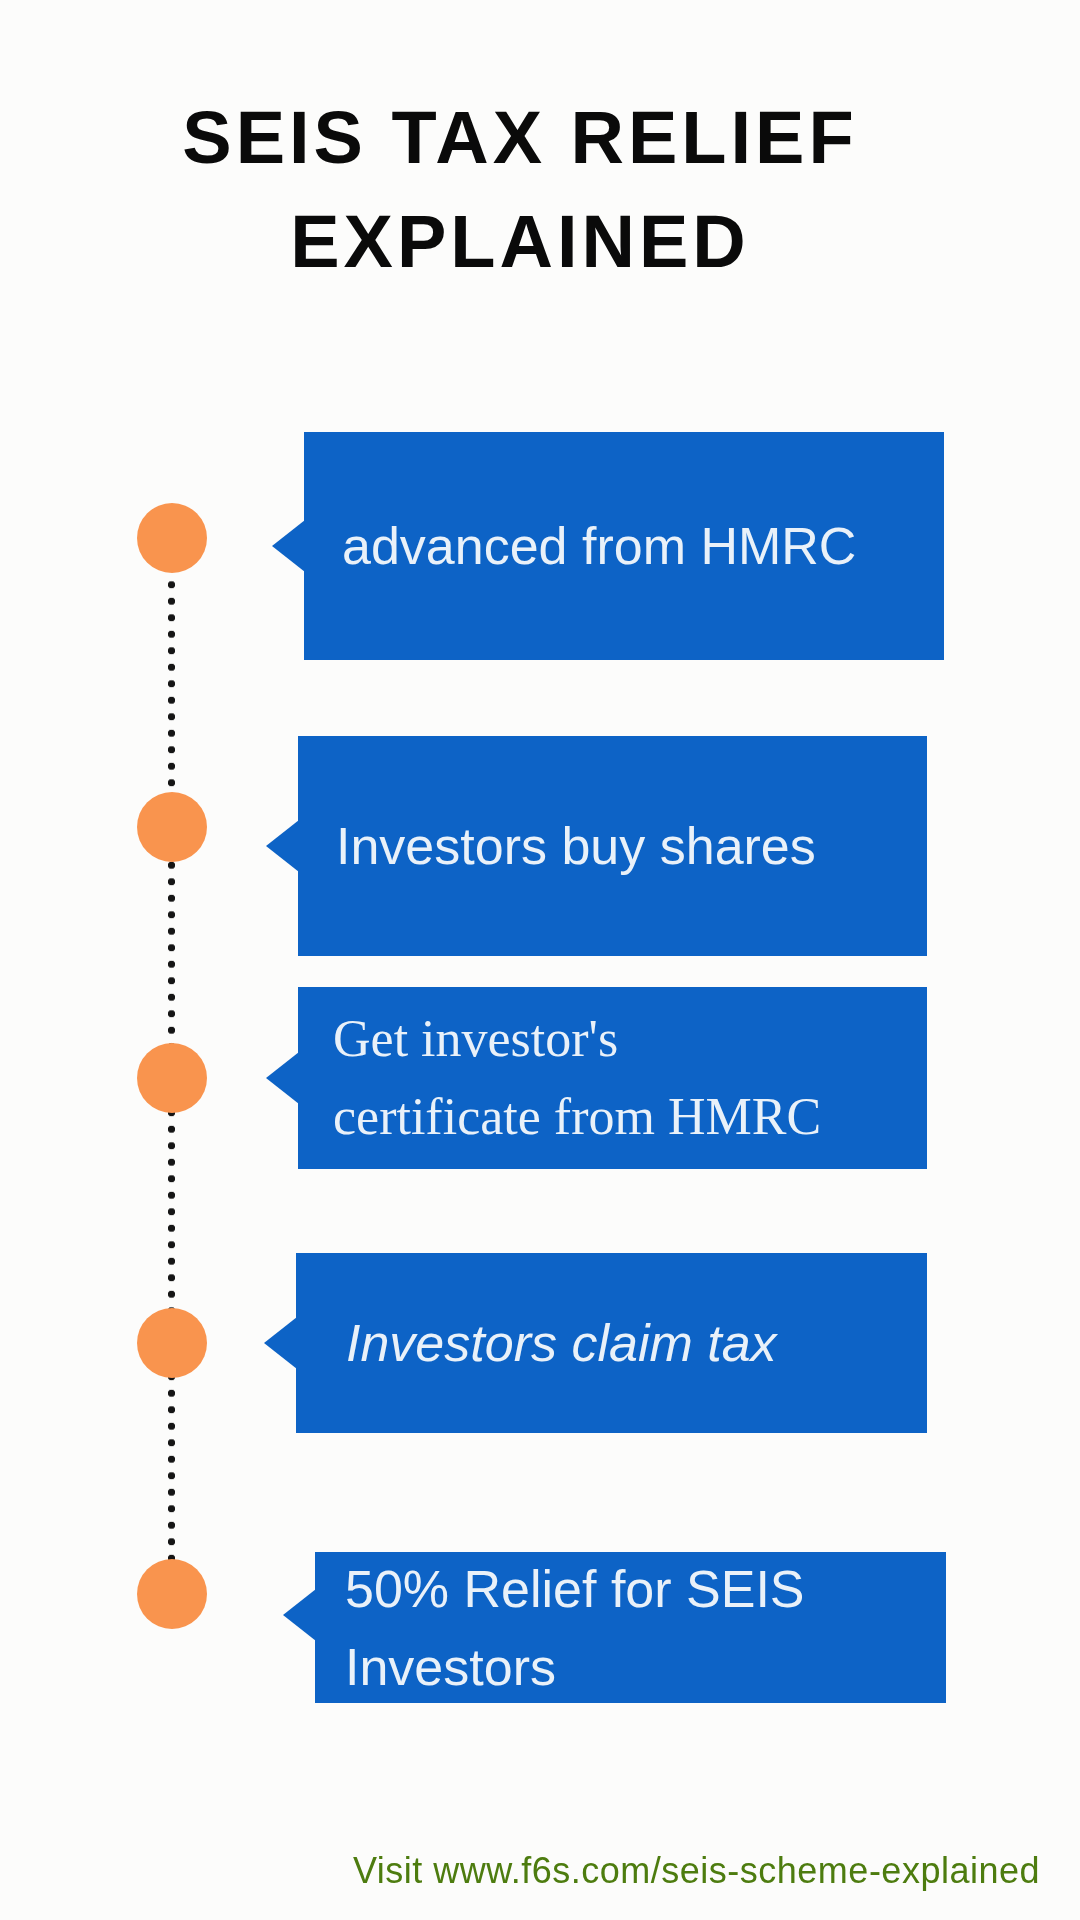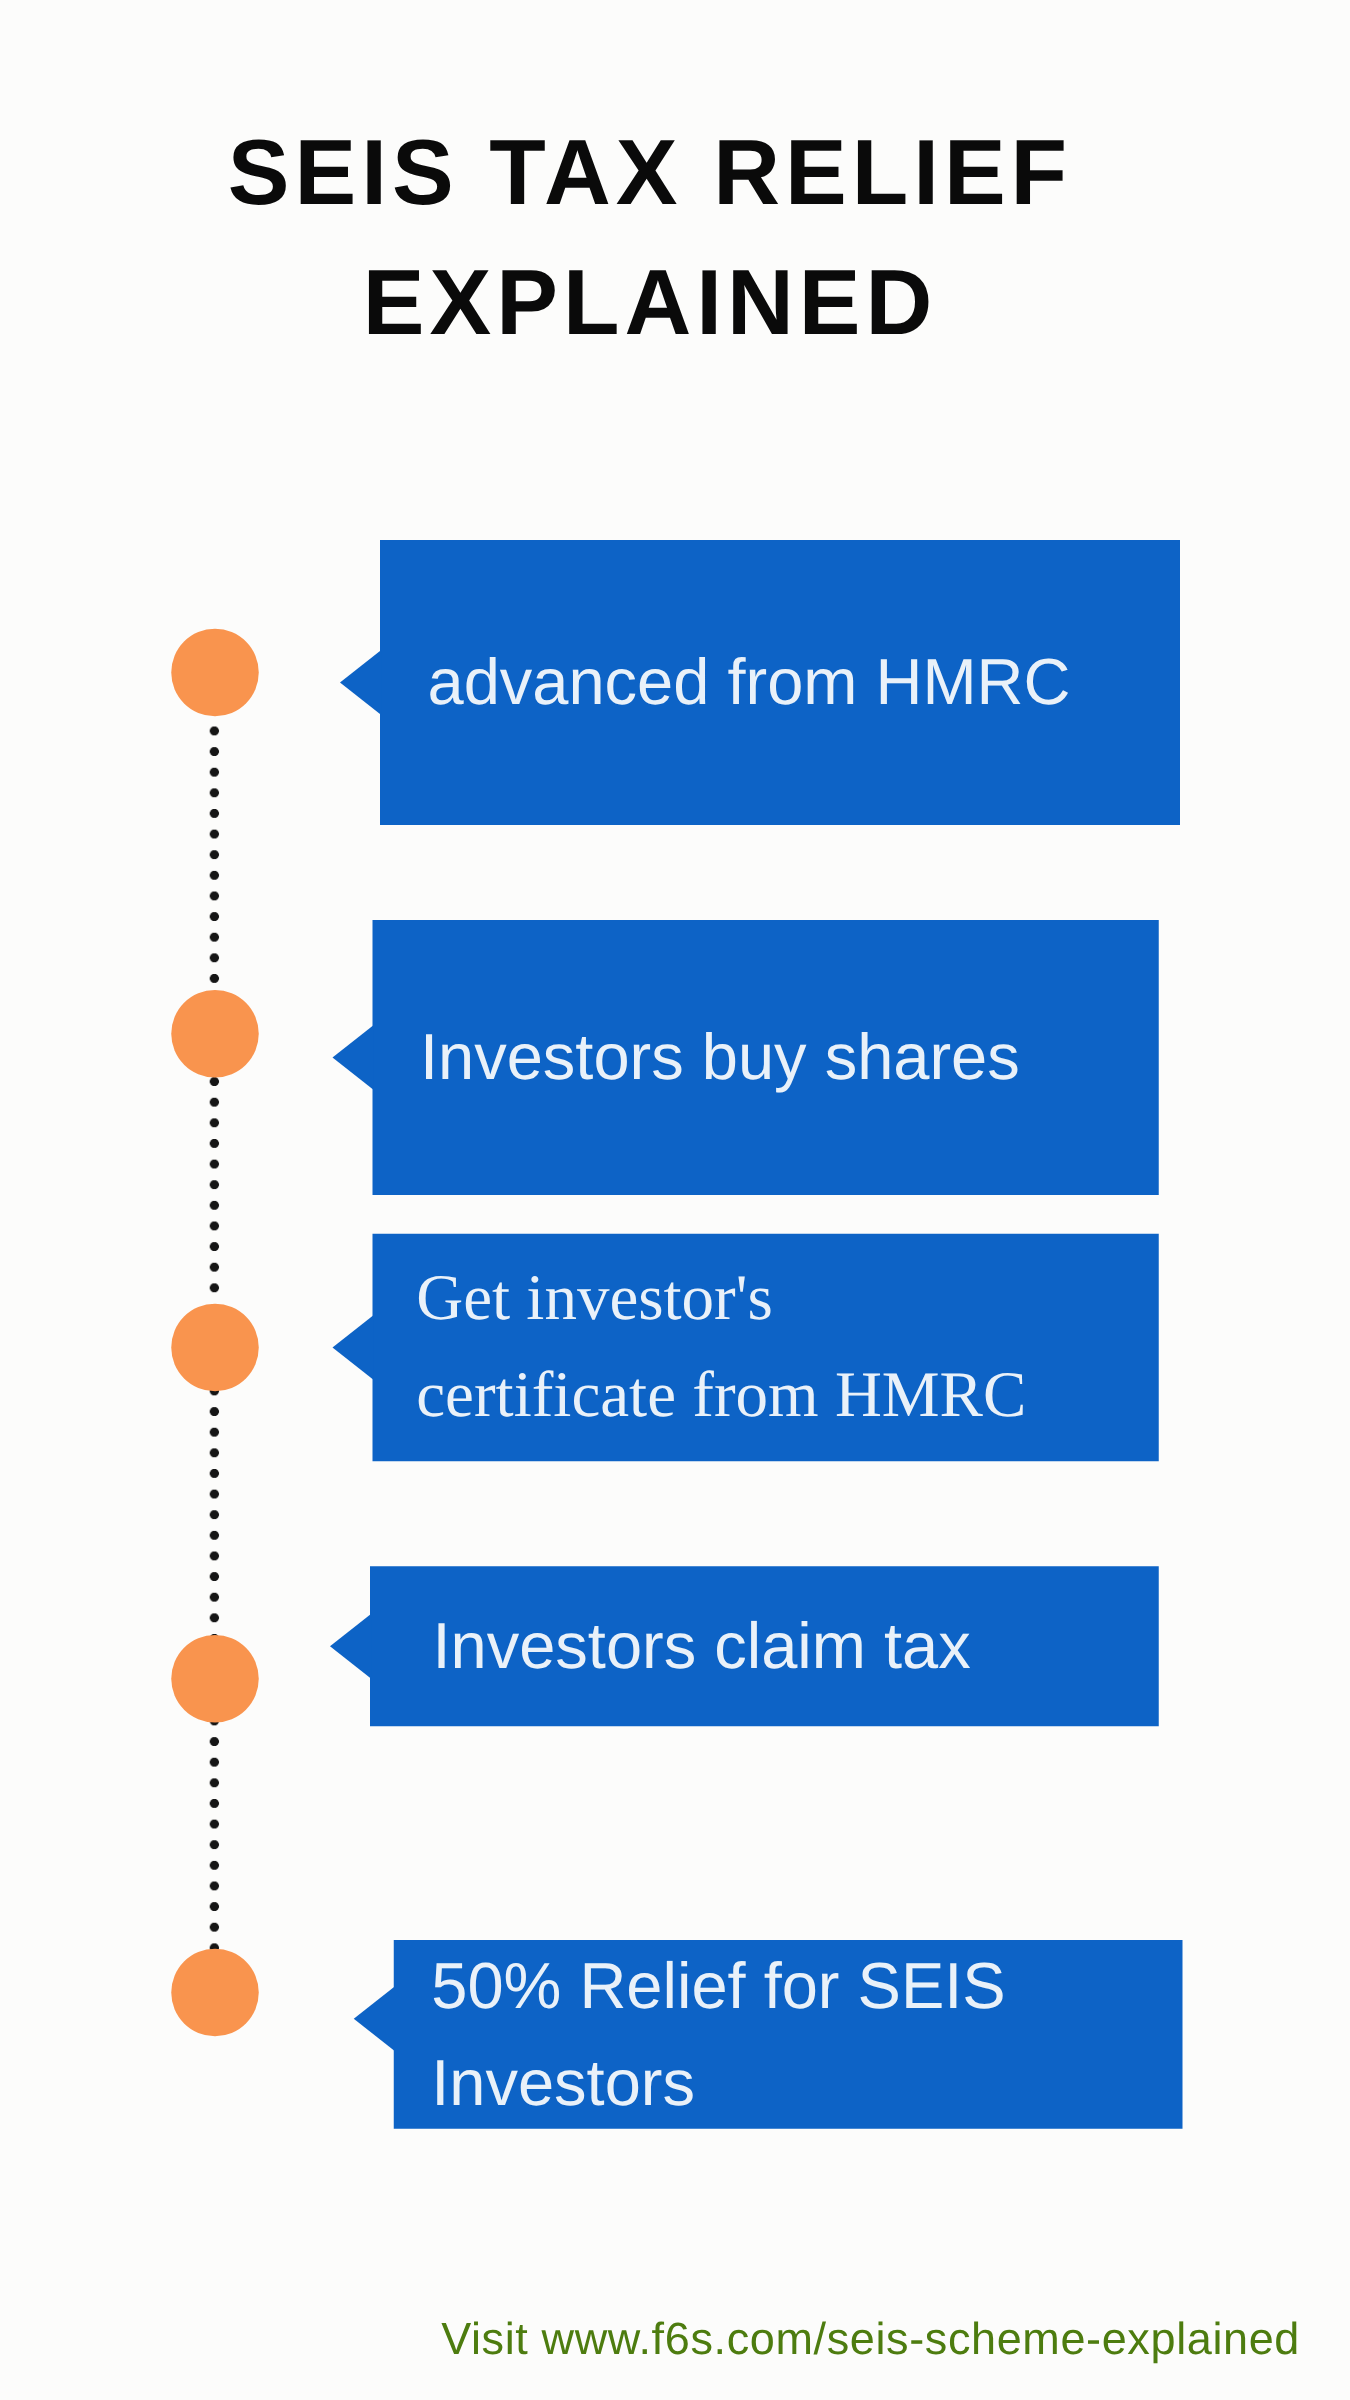--- a/index.html
+++ b/index.html
@@ -70,21 +70,21 @@
     transform: translateY(-50%);
     width: 0; height: 0;
     border-top: 26px solid transparent;
     border-bottom: 26px solid transparent;
     border-right: 33px solid #0D63C6;
   }
 
   #box-1 { left: 304px; top: 432px;  width: 640px; height: 228px; padding-left: 38px; }
   #box-2 { left: 298px; top: 736px;  width: 629px; height: 220px; padding-left: 38px; }
   #box-3 { left: 298px; top: 987px;  width: 629px; height: 182px; padding-left: 35px; font-family: Liberation Serif, serif; }
-  #box-4 { left: 296px; top: 1253px; width: 631px; height: 128px; padding-left: 50px; }
+  #box-4 { left: 296px; top: 1253px; width: 631px; height: 180px; padding-left: 50px; font-style: italic; }
   #box-5 { left: 315px; top: 1552px; width: 631px; height: 151px; padding-left: 30px; }
   #box-5 .pointer { top: calc(50% - 13px); }
 
   
   #footer {
     position: absolute;
     top: 1849px; right: 40px;
     font-size: 36px;
     line-height: 44px;
     color: #4d7c0f;

